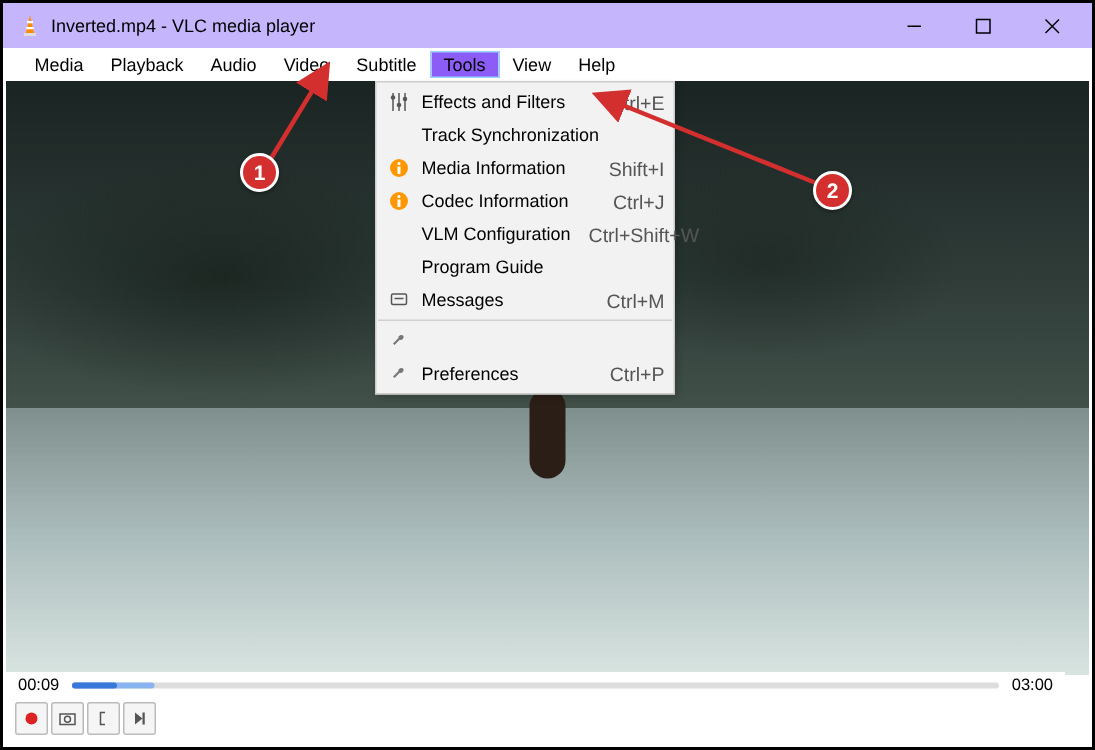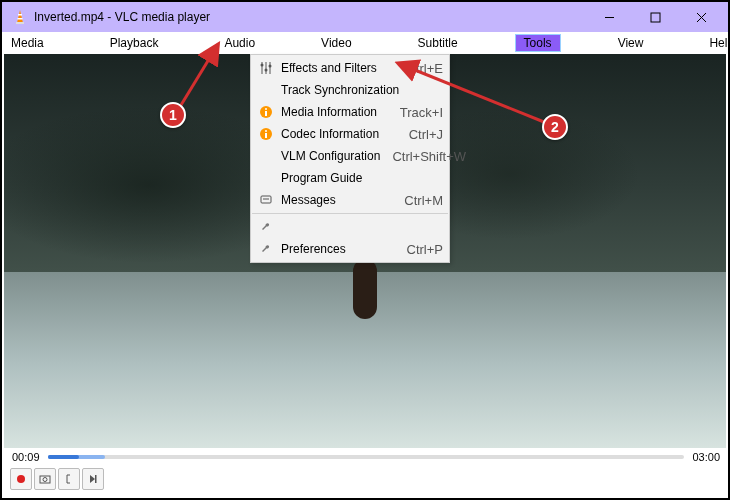--- a/index.html
+++ b/index.html
@@ -3,41 +3,41 @@
 <meta charset="utf-8">
 <style>
 * { margin: 0; padding: 0; box-sizing: border-box; font-family: "Segoe UI", Tahoma, sans-serif; }
 body { width: 730px; height: 500px; overflow: hidden; background: #fff; border: 2px solid #000; position: relative; }
 .titlebar { height: 30px; display: flex; align-items: center; padding: 0 4px; background: #c4b5fd; }
 .app-icon { width: 16px; height: 16px; margin: 0 6px; }
 .title-text { font-size: 12px; flex: 1; }
 .window-controls { display: flex; }
 .wc-btn { width: 46px; height: 30px; display: flex; align-items: center; justify-content: center; }
 .wc-btn svg { width: 11px; height: 11px; }
-.menubar { height: 22px; display: flex; align-items: center; padding: 0 0; background: #fff; font-size: 12px; gap: 48px; }
+.menubar { height: 22px; display: flex; align-items: center; padding: 0 12px; background: #fff; font-size: 12px; }
 .menu-item { padding: 2px 9px; cursor: default; }
 .menu-item.active { background: #8b5cf6; border: 1px solid #99d1ff; padding: 1px 8px; }
 .dropdown { position: absolute; top: 52px; left: 208px; width: 200px; background: #f2f2f2; border: 1px solid #ccc; box-shadow: 2px 2px 4px rgba(0,0,0,0.15); z-index: 50; font-size: 12px; padding: 2px 0; margin-left: 40px; }
 .dd-row { display: flex; align-items: center; height: 22px; padding: 0 6px; }
 .dd-icon { width: 18px; height: 18px; display: flex; align-items: center; justify-content: center; margin-right: 6px; flex-shrink: 0; }
 .dd-label { flex: 1; white-space: nowrap; }
 .dd-shortcut { color: #555; font-size: 13px; padding-left: 12px; }
 .dd-sep { height: 1px; background: #d0d0d0; margin: 2px 1px; }
 .video-area { position: absolute; top: 52px; left: 2px; right: 2px; height: 396px; background: linear-gradient(180deg,#3a4a4e 0%,#2a3436 40%,#354045 100%); overflow: hidden; }
 
 .sky { position:absolute; bottom:0; left:0; right:0; height:55%; background: linear-gradient(0deg,#d8e4e0 0%,#aebfbf 40%,#6a7a78 100%); }
 .trees { position:absolute; top:0; left:0; right:0; height:55%; background:
   radial-gradient(ellipse 40% 60% at 20% 60%, rgba(20,30,25,0.7), transparent 60%),
   radial-gradient(ellipse 30% 50% at 70% 55%, rgba(25,35,30,0.6), transparent 60%),
   linear-gradient(180deg,#1a2422 0%,#2f3c38 60%,#415049 100%); }
 .figure { position:absolute; left:50%; top:0; width:120px; height:260px; transform:translateX(-50%); }
 .torso { position:absolute; top:0; left:30px; width:60px; height:170px; background:#5a4a3a; border-radius:0 0 30px 30px; box-shadow: inset -12px 0 18px rgba(0,0,0,0.4); }
 .head { position:absolute; top:168px; left:42px; width:36px; height:42px; background:#bfa088; border-radius:50%; }
 .hair { position:absolute; top:205px; left:48px; width:24px; height:60px; background:#2a1e16; border-radius:12px; }
-.bottombar { position: absolute; bottom: 2px; left: 2px; right: 0; height: 48px; background: #fff; }
+.bottombar { position: absolute; bottom: 2px; left: 2px; right: 18px; height: 48px; background: #fff; }
 .timeline { position: relative; height: 18px; display: flex; align-items: center; padding: 0 8px; font-size: 11px; }
 .track { flex: 1; height: 4px; background: #ddd; margin: 0 8px; position: relative; border-radius: 2px; }
 .buffered { position: absolute; left: 0; top: 0; height: 100%; width: 9%; background: #8ab4f0; border-radius: 2px; }
 .progress { position: absolute; left: 0; top: 0; height: 100%; width: 5%; background: #3878d8; border-radius: 2px; }
 .controls { display: flex; align-items: center; padding: 2px 6px; gap: 2px; }
 .ctl { width: 22px; height: 22px; border: 1px solid #bbb; background: #f5f5f5; display: flex; align-items: center; justify-content: center; border-radius: 2px; }
 .rec { width:8px; height:8px; background:#d22; border-radius:50%; }
 
 .marker { position: absolute; width: 26px; height: 26px; background: #d32f2f; border: 2px solid #fff; border-radius: 50%; color: #fff; font-weight: bold; font-size: 14px; display: flex; align-items: center; justify-content: center; z-index: 100; box-shadow: 0 1px 3px rgba(0,0,0,0.4); }
 .arrow-svg { position: absolute; top: 0; left: 0; z-index: 90; pointer-events: none; }
@@ -117,21 +117,21 @@
   </div>
   <div class="dd-row">
     <span class="dd-icon">
         <svg width="12" height="12" viewBox="0 0 12 12">
           <circle cx="6" cy="6" r="6" fill="#ff9800"></circle>
           <rect x="5" y="5" width="2" height="5" fill="#fff"></rect>
           <circle cx="6" cy="3" r="1" fill="#fff"></circle>
         </svg>
       </span>
     <span class="dd-label">Media Information</span>
-    <span class="dd-shortcut">Track+I</span>
+    <span class="dd-shortcut">Shift+I</span>
   </div>
   <div class="dd-row">
     <span class="dd-icon">
         <svg width="12" height="12" viewBox="0 0 12 12">
           <circle cx="6" cy="6" r="6" fill="#ff9800"></circle>
           <rect x="5" y="5" width="2" height="5" fill="#fff"></rect>
           <circle cx="6" cy="3" r="1" fill="#fff"></circle>
         </svg>
       </span>
     <span class="dd-label">Codec Information</span>

